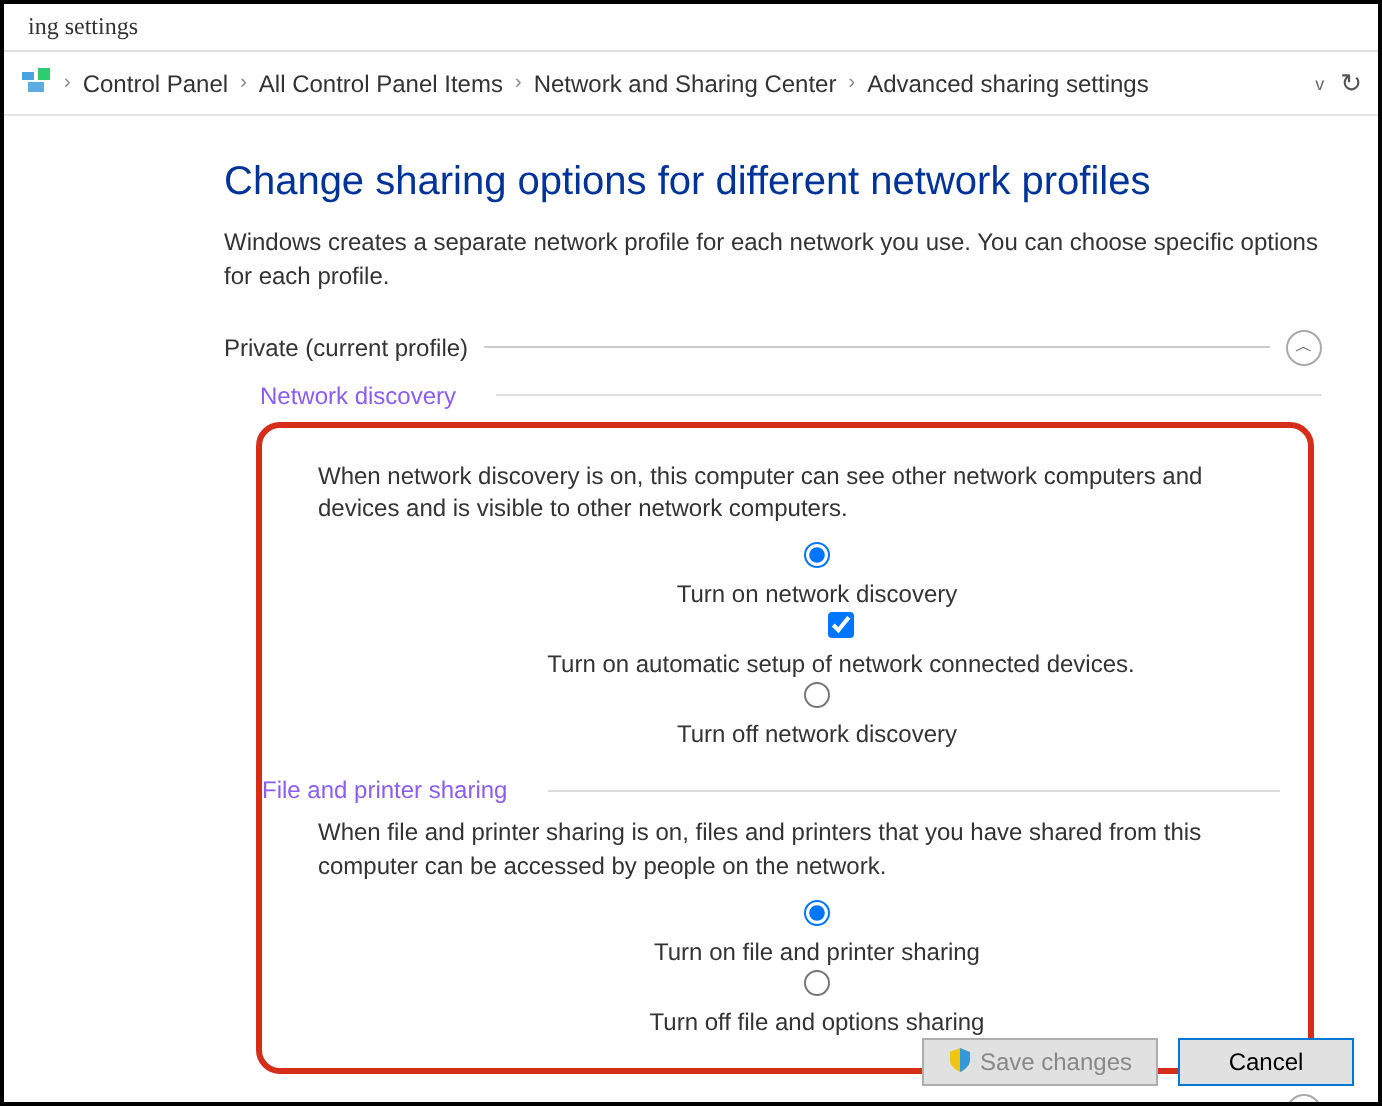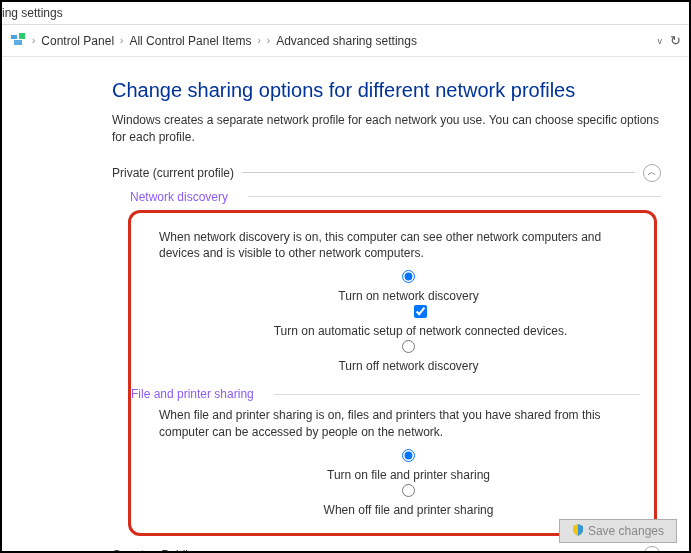--- a/index.html
+++ b/index.html
@@ -8,24 +8,25 @@
       font-size: 12px;
       color: #333;
       background: #fff;
       width: 691px;
       height: 553px;
       border: 2px solid #000;
       position: relative;
       overflow: hidden;
     }
     .titlebar {
-      padding: 4px 0;
+      padding: 4px 12px;
       font-size: 12px;
       color: #333;
       border-bottom: 1px solid #ddd;
+      font-family: Liberation Serif, serif;
     }
     .breadcrumb-row {
       display: flex;
       align-items: center;
       padding: 6px 8px;
       border-bottom: 1px solid #e5e5e5;
       gap: 6px;
     }
     .cp-icon {
       width: 16px; height: 16px;
@@ -170,20 +171,21 @@
       <rect x="9" y="2" width="6" height="6" fill="#2ecc71"></rect>
       <rect x="4" y="9" width="8" height="5" fill="#5dade2"></rect>
     </svg>
   </span>
   <div class="breadcrumb">
     <span class="chev">›</span>
     <span class="crumb">Control Panel</span>
     <span class="chev">›</span>
     <span class="crumb">All Control Panel Items</span>
     <span class="chev">›</span>
+    <span class="crumb">Network and Sharing Center</span>
     <span class="chev">›</span>
     <span class="crumb">Advanced sharing settings</span>
   </div>
   <div class="bc-actions">
     <span class="chev-drop">v</span>
     <span class="refresh">↻</span>
   </div>
 </div>
 
 <div class="content">
@@ -224,21 +226,21 @@
         <div class="line"></div>
       </div>
       <div class="desc">When file and printer sharing is on, files and printers that you have shared from this computer can be accessed by people on the network.</div>
       <div class="radio-group">
         <div class="radio-row">
           <input type="radio" name="fp" checked="" style="">
           <label>Turn on file and printer sharing</label>
         </div>
         <div class="radio-row">
           <input type="radio" name="fp" style="">
-          <label>When off file and printer sharing</label>
+          <label>Turn off file and options sharing</label>
         </div>
       </div>
     </div>
   </div>
 
   <div class="section-header">
     <span>Guest or Public</span>
     <div class="line"></div>
     <div class="expander-circle">﹀</div>
   </div>
@@ -251,13 +253,16 @@
 </div>
 
 <div class="footer">
   <button class="btn disabled">
     <svg class="shield" viewBox="0 0 12 12">
       <path d="M6 0 L11 2 V6 C11 9 8 11 6 12 C4 11 1 9 1 6 V2 Z" fill="#f1c40f"></path>
       <path d="M6 0 L11 2 V6 C11 9 8 11 6 12 V0 Z" fill="#3498db"></path>
     </svg>
     <span>Save changes</span>
   </button>
+  <button class="btn primary">
+    <span>Cancel</span>
+  </button>
 </div>
 
 </body></html>

